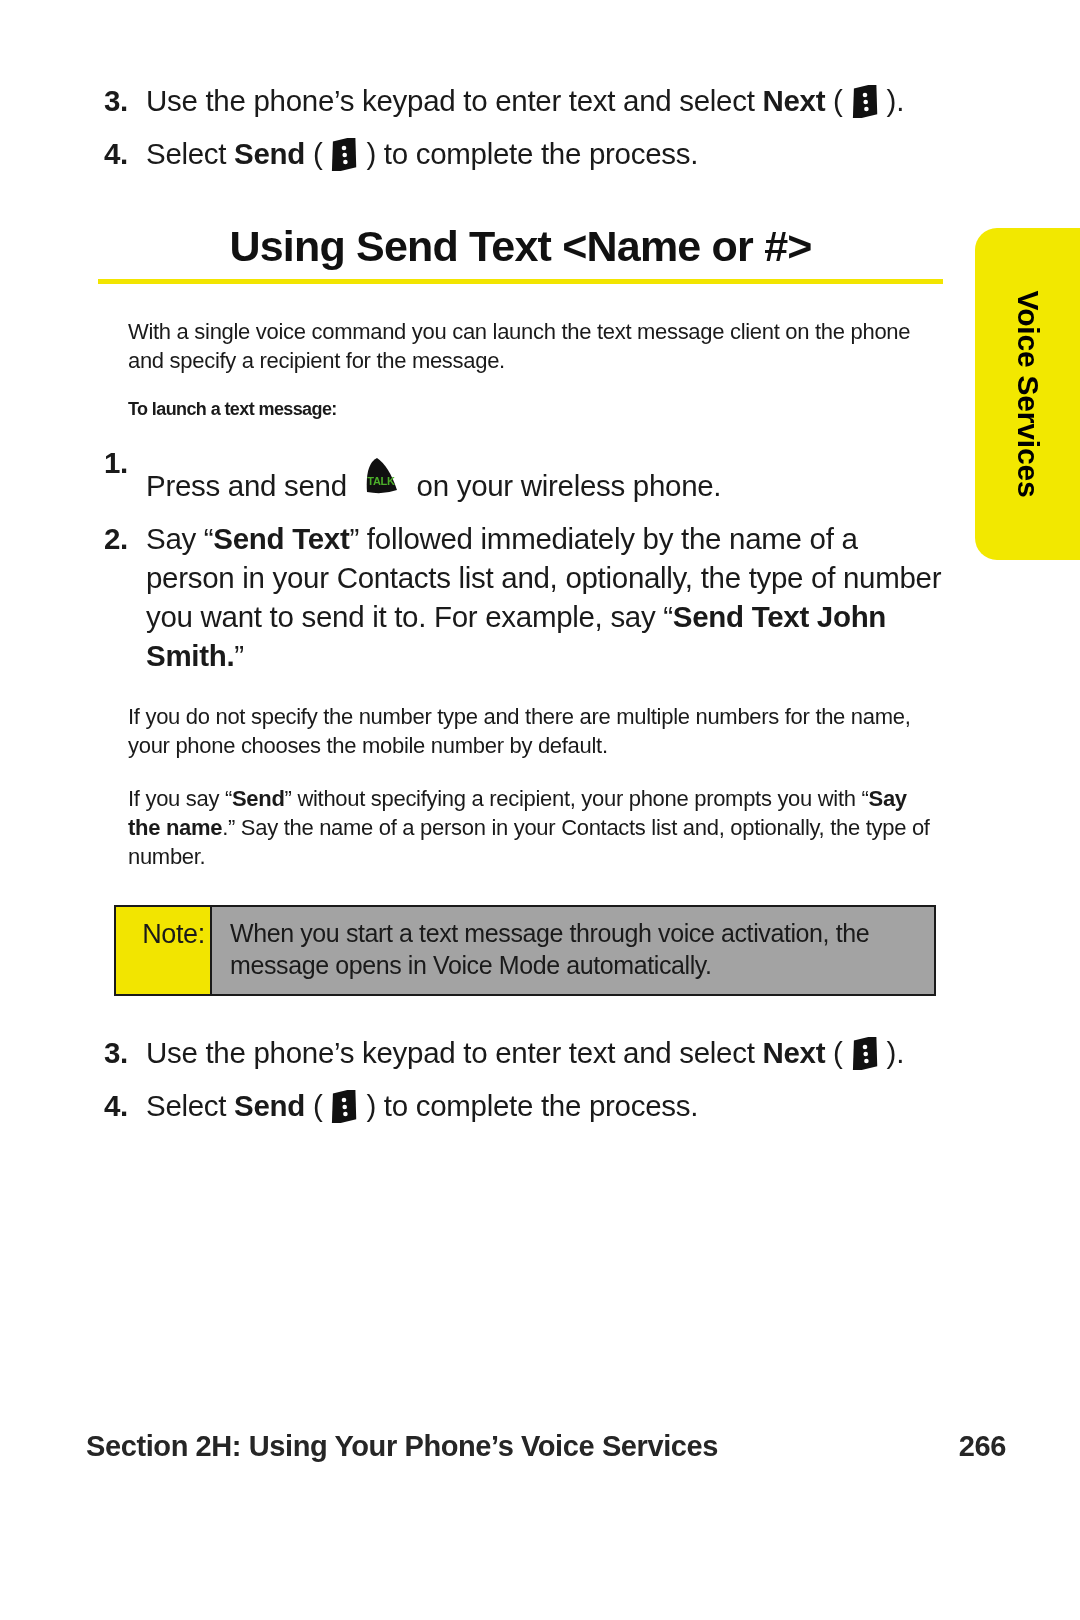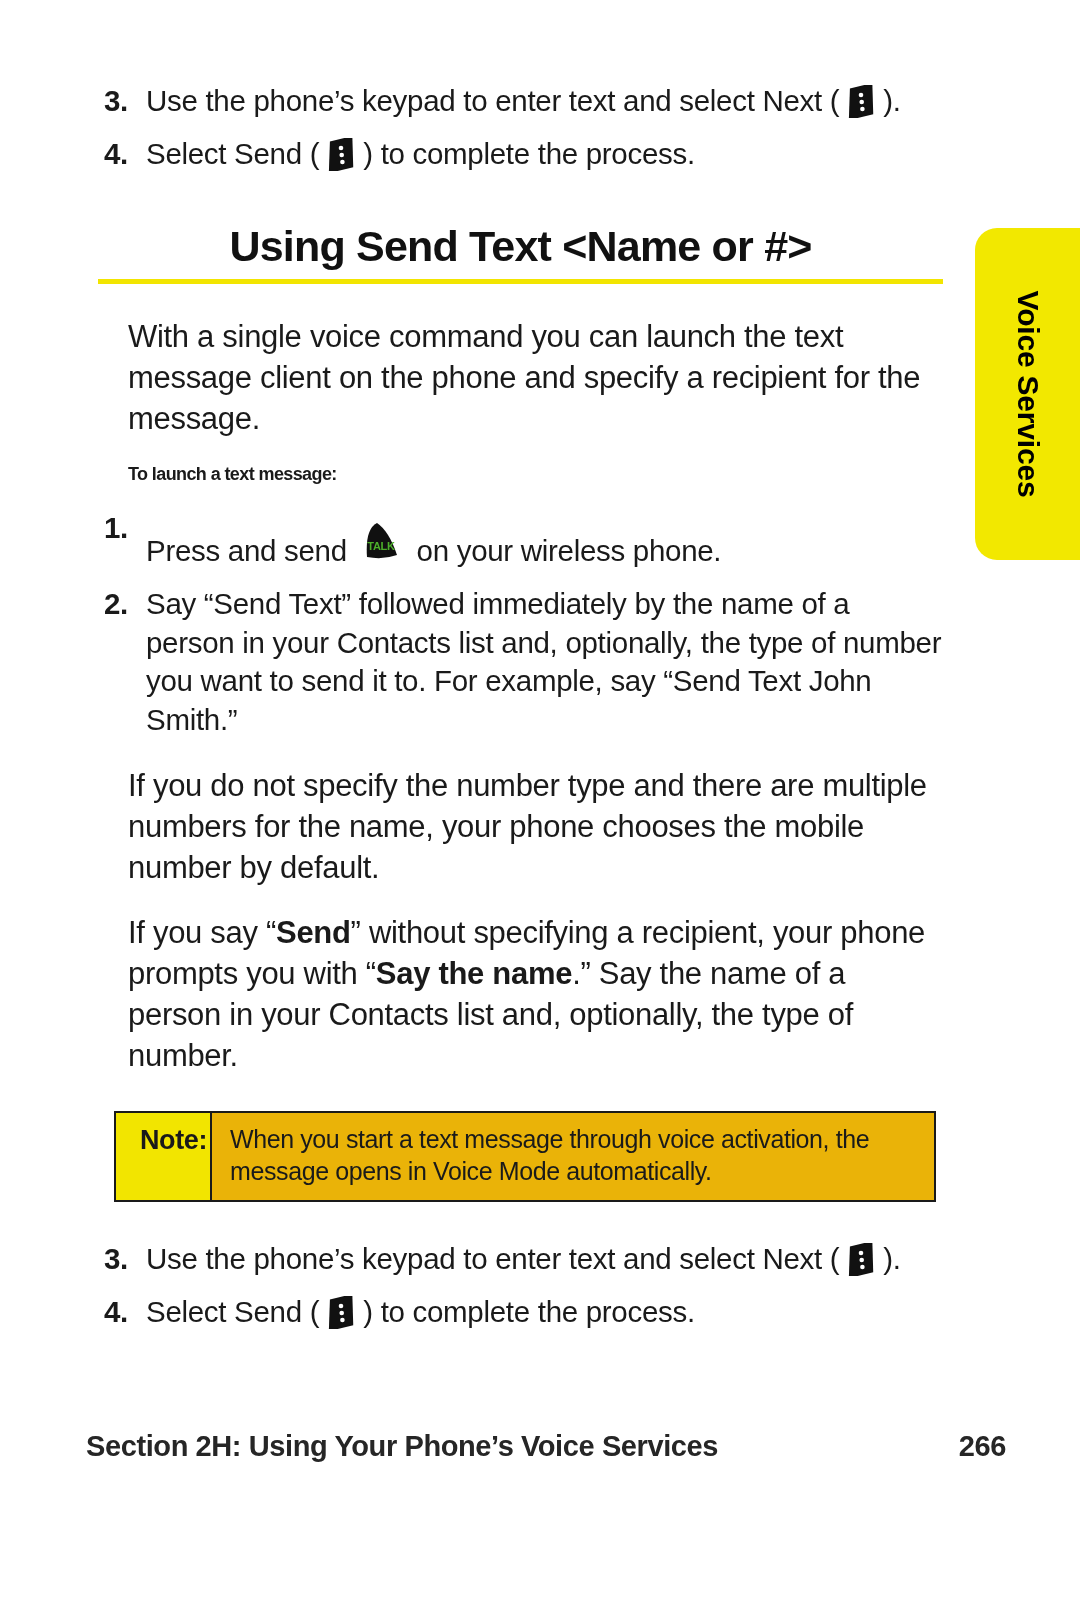--- a/index.html
+++ b/index.html
@@ -66,21 +66,21 @@
     width: 48px;
     flex: 0 0 48px;
     font-weight: bold;
     text-align: left;
     padding-left: 6px;
     box-sizing: border-box;
   }
   .step-body {
     flex: 1 1 auto;
   }
-  .step-body b { font-weight: normal; }
+  .step-body b { font-weight: bold; }
 
   
   .softkey {
     display: inline-block;
     vertical-align: -7px;
     width: 40px;
     height: 33px;
     position: relative;
     margin: 0 2px;
   }
@@ -109,21 +109,21 @@
     text-align: center;
   }
   .sec-rule {
     height: 5px;
     background: #f2e500;
     margin-top: 8px;
   }
 
   
   .para {
-    font-size: 31px;
+    font-size: 22px;
     line-height: 1.32;
     letter-spacing: -0.3px;
     margin-left: 30px;
     width: 815px;
   }
   .para b { font-weight: bold; }
 
   .subhead {
     font-size: 18px;
     font-weight: bold;
@@ -142,28 +142,28 @@
   }
   .note-tag {
     background: #f2e500;
     flex: 0 0 96px;
     width: 96px;
     display: flex;
     align-items: flex-start;
     justify-content: center;
     padding-top: 12px;
     font-size: 27px;
-    font-weight: bold;
+    font-weight: normal;
     border-right: 2px solid #1a1a1a;
     box-sizing: border-box;
     letter-spacing: -0.4px;
     padding-left: 21px;
   }
   .note-body {
-    background: #eab308;
+    background: #a3a3a3;
     flex: 1 1 auto;
     padding: 10px 3px 12px 18px;
     font-size: 25px;
     line-height: 1.3;
     letter-spacing: -0.4px;
     box-sizing: border-box;
   }
 
   
   .footer {

